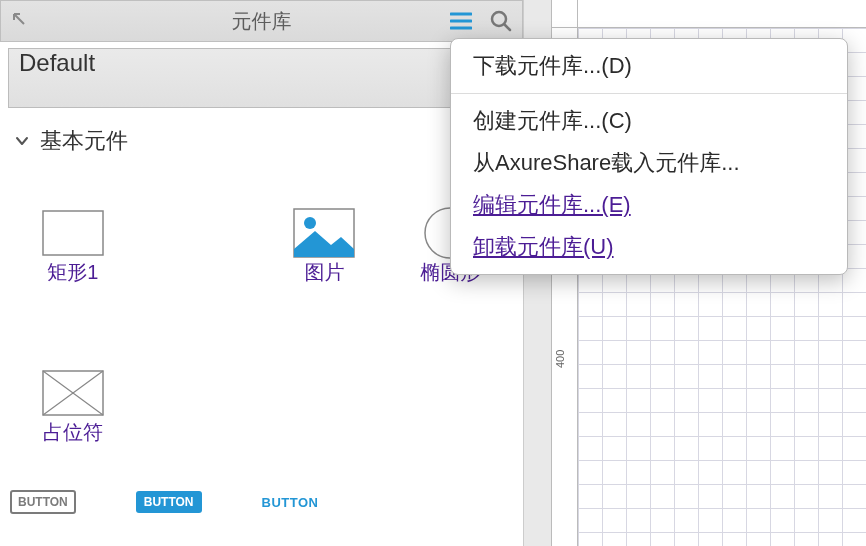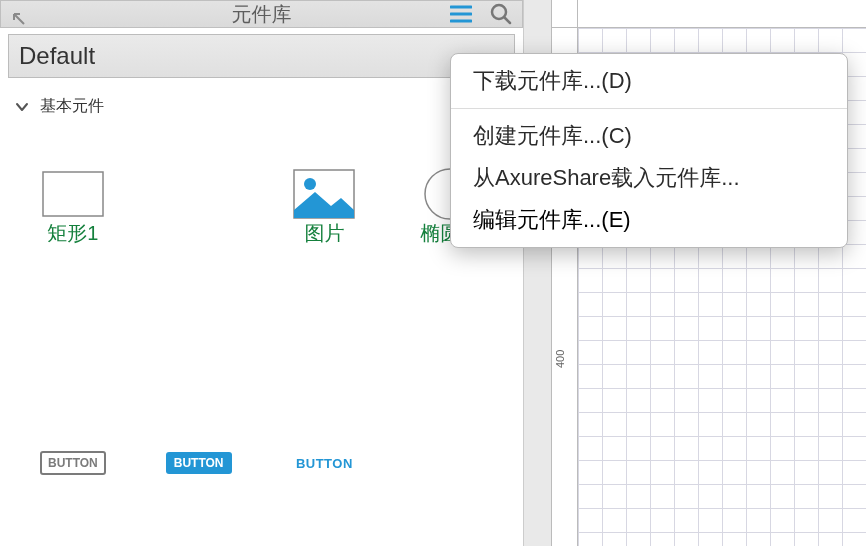--- a/index.html
+++ b/index.html
@@ -1,59 +1,59 @@
 <!DOCTYPE html>
 <html><head>
 <meta charset="utf-8">
 <style>
   * { box-sizing: border-box; margin: 0; padding: 0; font-family: "Helvetica Neue", Arial, "PingFang SC", "Microsoft YaHei", sans-serif; }
   body { width: 866px; height: 546px; background: #fff; position: relative; overflow: hidden; }
 
   
   .panel { width: 524px; height: 546px; float: left; border-right: 1px solid #ccc; background: #fff; }
 
-  .panel-header { height: 28px; background: linear-gradient(#e3e3e3,#dadada); border: 1px solid #bfbfbf; position: relative; display: flex; align-items: center; }
+  .panel-header { height: 42px; background: linear-gradient(#e3e3e3,#dadada); border: 1px solid #bfbfbf; position: relative; display: flex; align-items: center; }
   .panel-header .popout { position: absolute; left: 10px; top: 10px; width: 16px; height: 16px; }
   .panel-header .title { flex: 1; text-align: center; font-size: 20px; color: #5d5d5d; }
   .panel-header .right-icons { position: absolute; right: 8px; top: 0; height: 100%; display: flex; align-items: center; gap: 14px; }
   .icon-btn { width: 26px; height: 26px; display: flex; align-items: center; justify-content: center; cursor: pointer; }
 
-  .library-select { margin: 6px 8px 0 8px; height: 44px; background: linear-gradient(#eaeaea,#e0e0e0); border: 1px solid #bcbcbc; display: flex; align-items: center; padding: 0 10px; }
+  .library-select { margin: 6px 8px 0 8px; height: 60px; background: linear-gradient(#eaeaea,#e0e0e0); border: 1px solid #bcbcbc; display: flex; padding: 0 10px; }
   .library-select .sel-label { font-size: 24px; color: #333; }
 
   .section-header { display: flex; align-items: center; padding: 18px 14px 6px 14px; gap: 10px; }
   .chevron { width: 16px; height: 16px; }
-  .section-title { font-size: 16px; color: #333; }
+  .section-title { font-size: 22px; color: #333; }
 
   .widget-grid { display: grid; grid-template-columns: repeat(4, 1fr); padding: 10px 10px 0 10px; row-gap: 10px; }
   .widget-cell { display: flex; flex-direction: column; align-items: center; justify-content: center; height: 150px; }
   .widget-icon-box { width: 62px; height: 48px; display: flex; align-items: center; justify-content: center; }
-  .widget-label { font-size: 20px; color: #15803d; margin-top: 2px; }
+  .widget-label { font-size: 20px; color: #4c1d95; margin-top: 2px; }
 
   .btn-row { display: grid; grid-template-columns: repeat(4, 1fr); padding: 0 10px 10px 10px; }
-  .btn-cell { display:flex; align-items:center; justify-content:center; height:40px;}
+  .btn-cell { display:flex; align-items:center; height:40px;}
   .btn-outline { border: 2px solid #7b7b7b; color: #7b7b7b; font-size: 12px; font-weight: bold; padding: 3px 6px; border-radius: 3px; background:#fff;}
   .btn-primary { background: #2396d5; color: #fff; font-size: 12px; font-weight: bold; padding: 4px 8px; border-radius: 3px; }
   .btn-link { color: #2396d5; font-size: 13px; font-weight: bold; letter-spacing: 0.5px; }
 
   
   .canvas { width: 342px; height: 546px; float: left; position: relative; background: #f9f9f9; }
   .ruler-h { position: absolute; left: 54px; right: 0; top: 0; height: 28px; background: #fff; border-bottom: 1px solid #bbb; }
   .ruler-v { position: absolute; left: 28px; top: 28px; bottom: 0; width: 26px; background: #fff; border-right: 1px solid #bbb; }
   .ruler-corner { position:absolute; left:28px; top:0; width:26px; height:28px; background:#fff; border-right:1px solid #bbb; border-bottom:1px solid #bbb;}
   .ruler-corner-left { position:absolute; left:0; top:0; width:28px; height:546px; background:#e9e9e9; border-right:1px solid #bbb;}
   .ruler-v .tick-label { position:absolute; left:2px; font-size:11px; color:#666; transform: rotate(-90deg); transform-origin: left top; }
   .grid-area { position: absolute; left: 54px; top: 28px; right: 0; bottom: 0;
     background-image: linear-gradient(#d7d7e2 1px, transparent 1px), linear-gradient(90deg, #d7d7e2 1px, transparent 1px);
     background-size: 24px 24px; background-color: #fff; }
 
   
-  .menu { position: absolute; left: 450px; top: 53px; width: 398px; background: #fff; border: 1px solid #b9b9b9; border-radius: 8px; box-shadow: 0 6px 22px rgba(0,0,0,0.25); padding: 6px 0; }
+  .menu { position: absolute; left: 450px; top: 38px; width: 398px; background: #fff; border: 1px solid #b9b9b9; border-radius: 8px; box-shadow: 0 6px 22px rgba(0,0,0,0.25); padding: 6px 0; }
   .menu-item { padding: 6px 22px; font-size: 22px; color: #2b2b2b; white-space: nowrap; }
-  .menu-item.disabled { color: #000000; }
+  .menu-item.disabled { color: #4c1d95; text-decoration: underline; }
   .menu-sep { height: 1px; background: #dcdcdc; margin: 6px 0; }
 </style>
 </head>
 <body>
 
 <div class="panel">
   <div class="panel-header">
     <span class="popout">
       <svg width="16" height="16" viewBox="0 0 16 16">
           <path d="M3 13 L13 3 M13 3 L7 3 M13 3 L13 9" stroke="#8a8a8a" stroke-width="2" fill="none" transform="scale(-1,1) translate(-16,0)"></path>
@@ -111,20 +111,29 @@
       <span class="widget-label">图片</span>
     </div>
     <div class="widget-cell">
       <div class="widget-icon-box">
         <svg width="54" height="54">
             <circle cx="27" cy="27" r="25" fill="#fff" stroke="#888" stroke-width="1.5"></circle>
           </svg>
       </div>
       <span class="widget-label">椭圆形</span>
     </div>
+    <div class="widget-cell">
+      <div class="widget-icon-box">
+        <svg width="62" height="46">
+            <rect x="1" y="1" width="60" height="44" fill="#fff" stroke="#888" stroke-width="1.5"></rect>
+            <path d="M1 1 L61 45 M61 1 L1 45" stroke="#888" stroke-width="1.2"></path>
+          </svg>
+      </div>
+      <span class="widget-label">占位符</span>
+    </div>
     <div class="widget-cell"></div>
   </div>
 
   <div class="btn-row">
     <div class="btn-cell">
       <span class="btn-outline">BUTTON</span>
     </div>
     <div class="btn-cell">
       <span class="btn-primary">BUTTON</span>
     </div>
@@ -144,13 +153,14 @@
   </div>
   <div class="grid-area"></div>
 </div>
 
 <div class="menu">
   <div class="menu-item">下载元件库...(D)</div>
   <div class="menu-sep"></div>
   <div class="menu-item">创建元件库...(C)</div>
   <div class="menu-item">从AxureShare载入元件库...</div>
   <div class="menu-item disabled">编辑元件库...(E)</div>
+  <div class="menu-item disabled">卸载元件库(U)</div>
 </div>
 
 </body></html>

